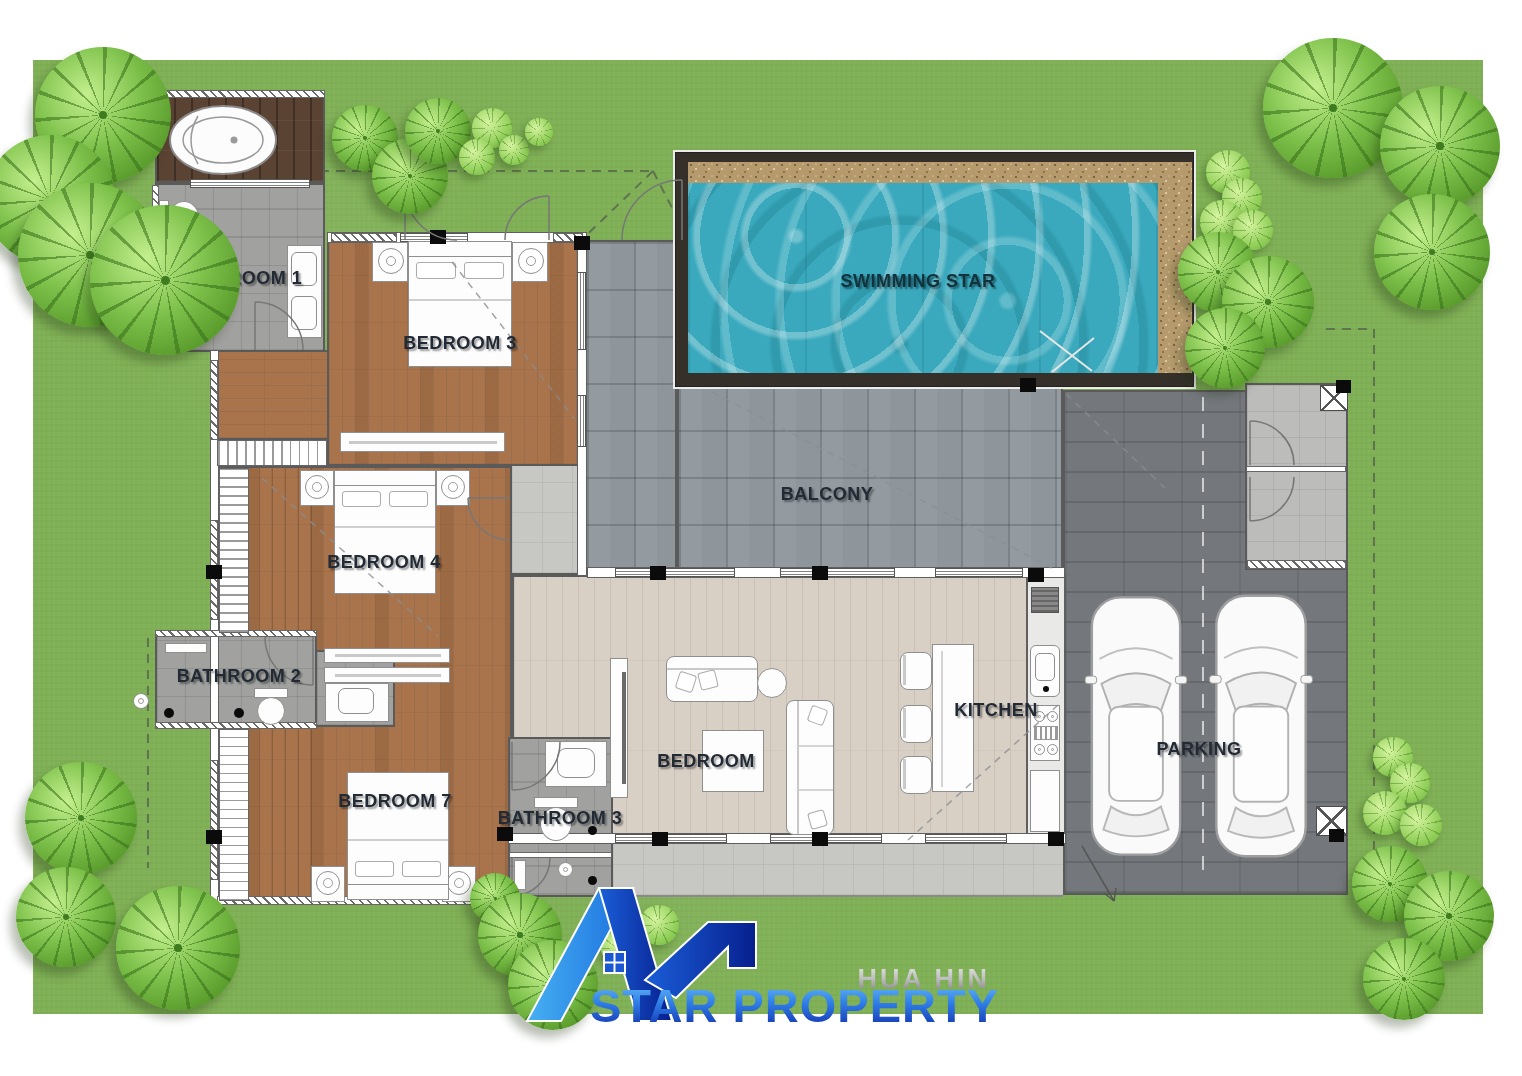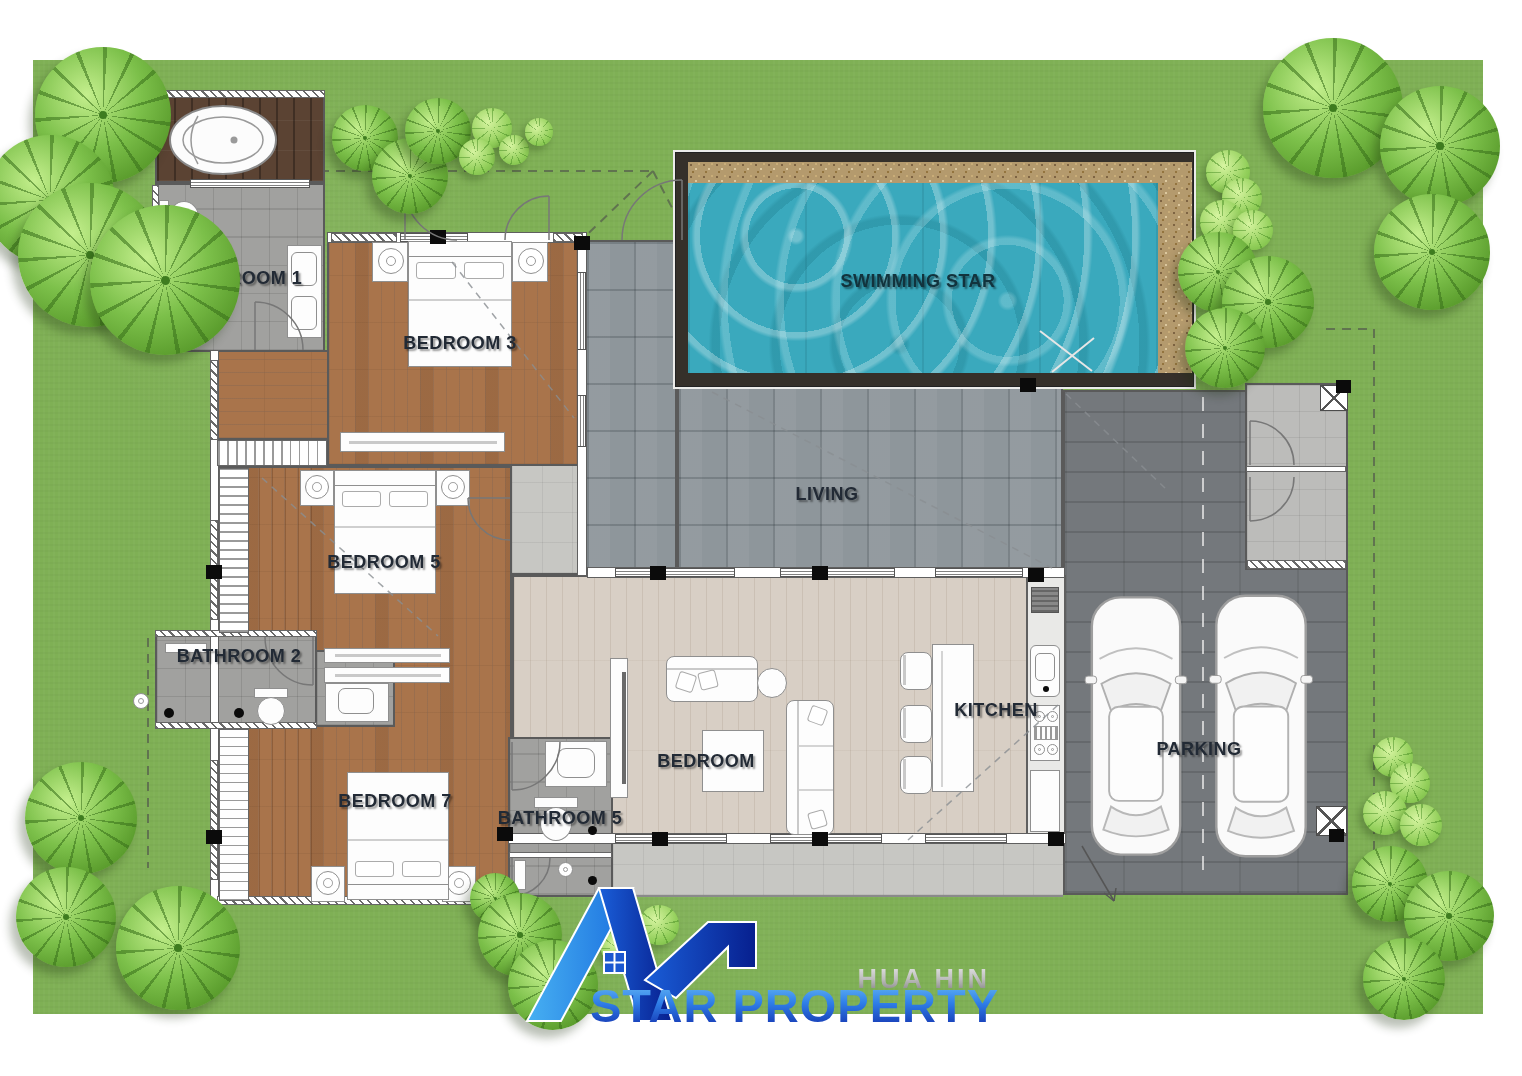--- a/index.html
+++ b/index.html
@@ -366,27 +366,27 @@
     <g stroke="#555" stroke-width="1.5" fill="none">
       <path d="M1082,846 L1114,901"></path>
         <path d="M1114,901 L1104,893"></path>
         <path d="M1114,901 L1116,888"></path>
     </g>
   </svg>
 
   <div class="abs lbl" style="left:240px;top:278px;">BATHROOM 1</div>
   <div class="abs lbl" style="left:460px;top:343px;">BEDROOM 3</div>
   <div class="abs lbl" style="left:918px;top:281px;color:#12333d;text-shadow:2px 2px 2px rgba(0,20,25,.5);">SWIMMING STAR</div>
-  <div class="abs lbl" style="left:827px;top:494px;">LIVING</div>
-  <div class="abs lbl" style="left:384px;top:562px;">BEDROOM 5</div>
-  <div class="abs lbl" style="left:239px;top:656px;">BATHROOM 2</div>
+  <div class="abs lbl" style="left:827px;top:494px;">BALCONY</div>
+  <div class="abs lbl" style="left:384px;top:562px;">BEDROOM 4</div>
+  <div class="abs lbl" style="left:239px;top:676px;">BATHROOM 2</div>
   <div class="abs lbl" style="left:706px;top:761px;">BEDROOM</div>
   <div class="abs lbl" style="left:996px;top:710px;">KITCHEN</div>
   <div class="abs lbl" style="left:395px;top:801px;">BEDROOM 7</div>
-  <div class="abs lbl" style="left:560px;top:818px;">BATHROOM 5</div>
+  <div class="abs lbl" style="left:560px;top:818px;">BATHROOM 3</div>
   <div class="abs lbl" style="left:1199px;top:749px;">PARKING</div>
 
   <div class="abs palm" style="left:35px;top:47px;width:136px;height:136px;"></div>
   <div class="abs palm" style="left:-15px;top:135px;width:130px;height:130px;"></div>
   <div class="abs palm" style="left:18px;top:183px;width:144px;height:144px;"></div>
   <div class="abs palm" style="left:90px;top:205px;width:150px;height:150px;"></div>
 
   <div class="abs palm" style="left:332px;top:105px;width:66px;height:66px;"></div>
   <div class="abs palm" style="left:372px;top:138px;width:76px;height:76px;"></div>
   <div class="abs palm" style="left:405px;top:98px;width:66px;height:66px;"></div>

